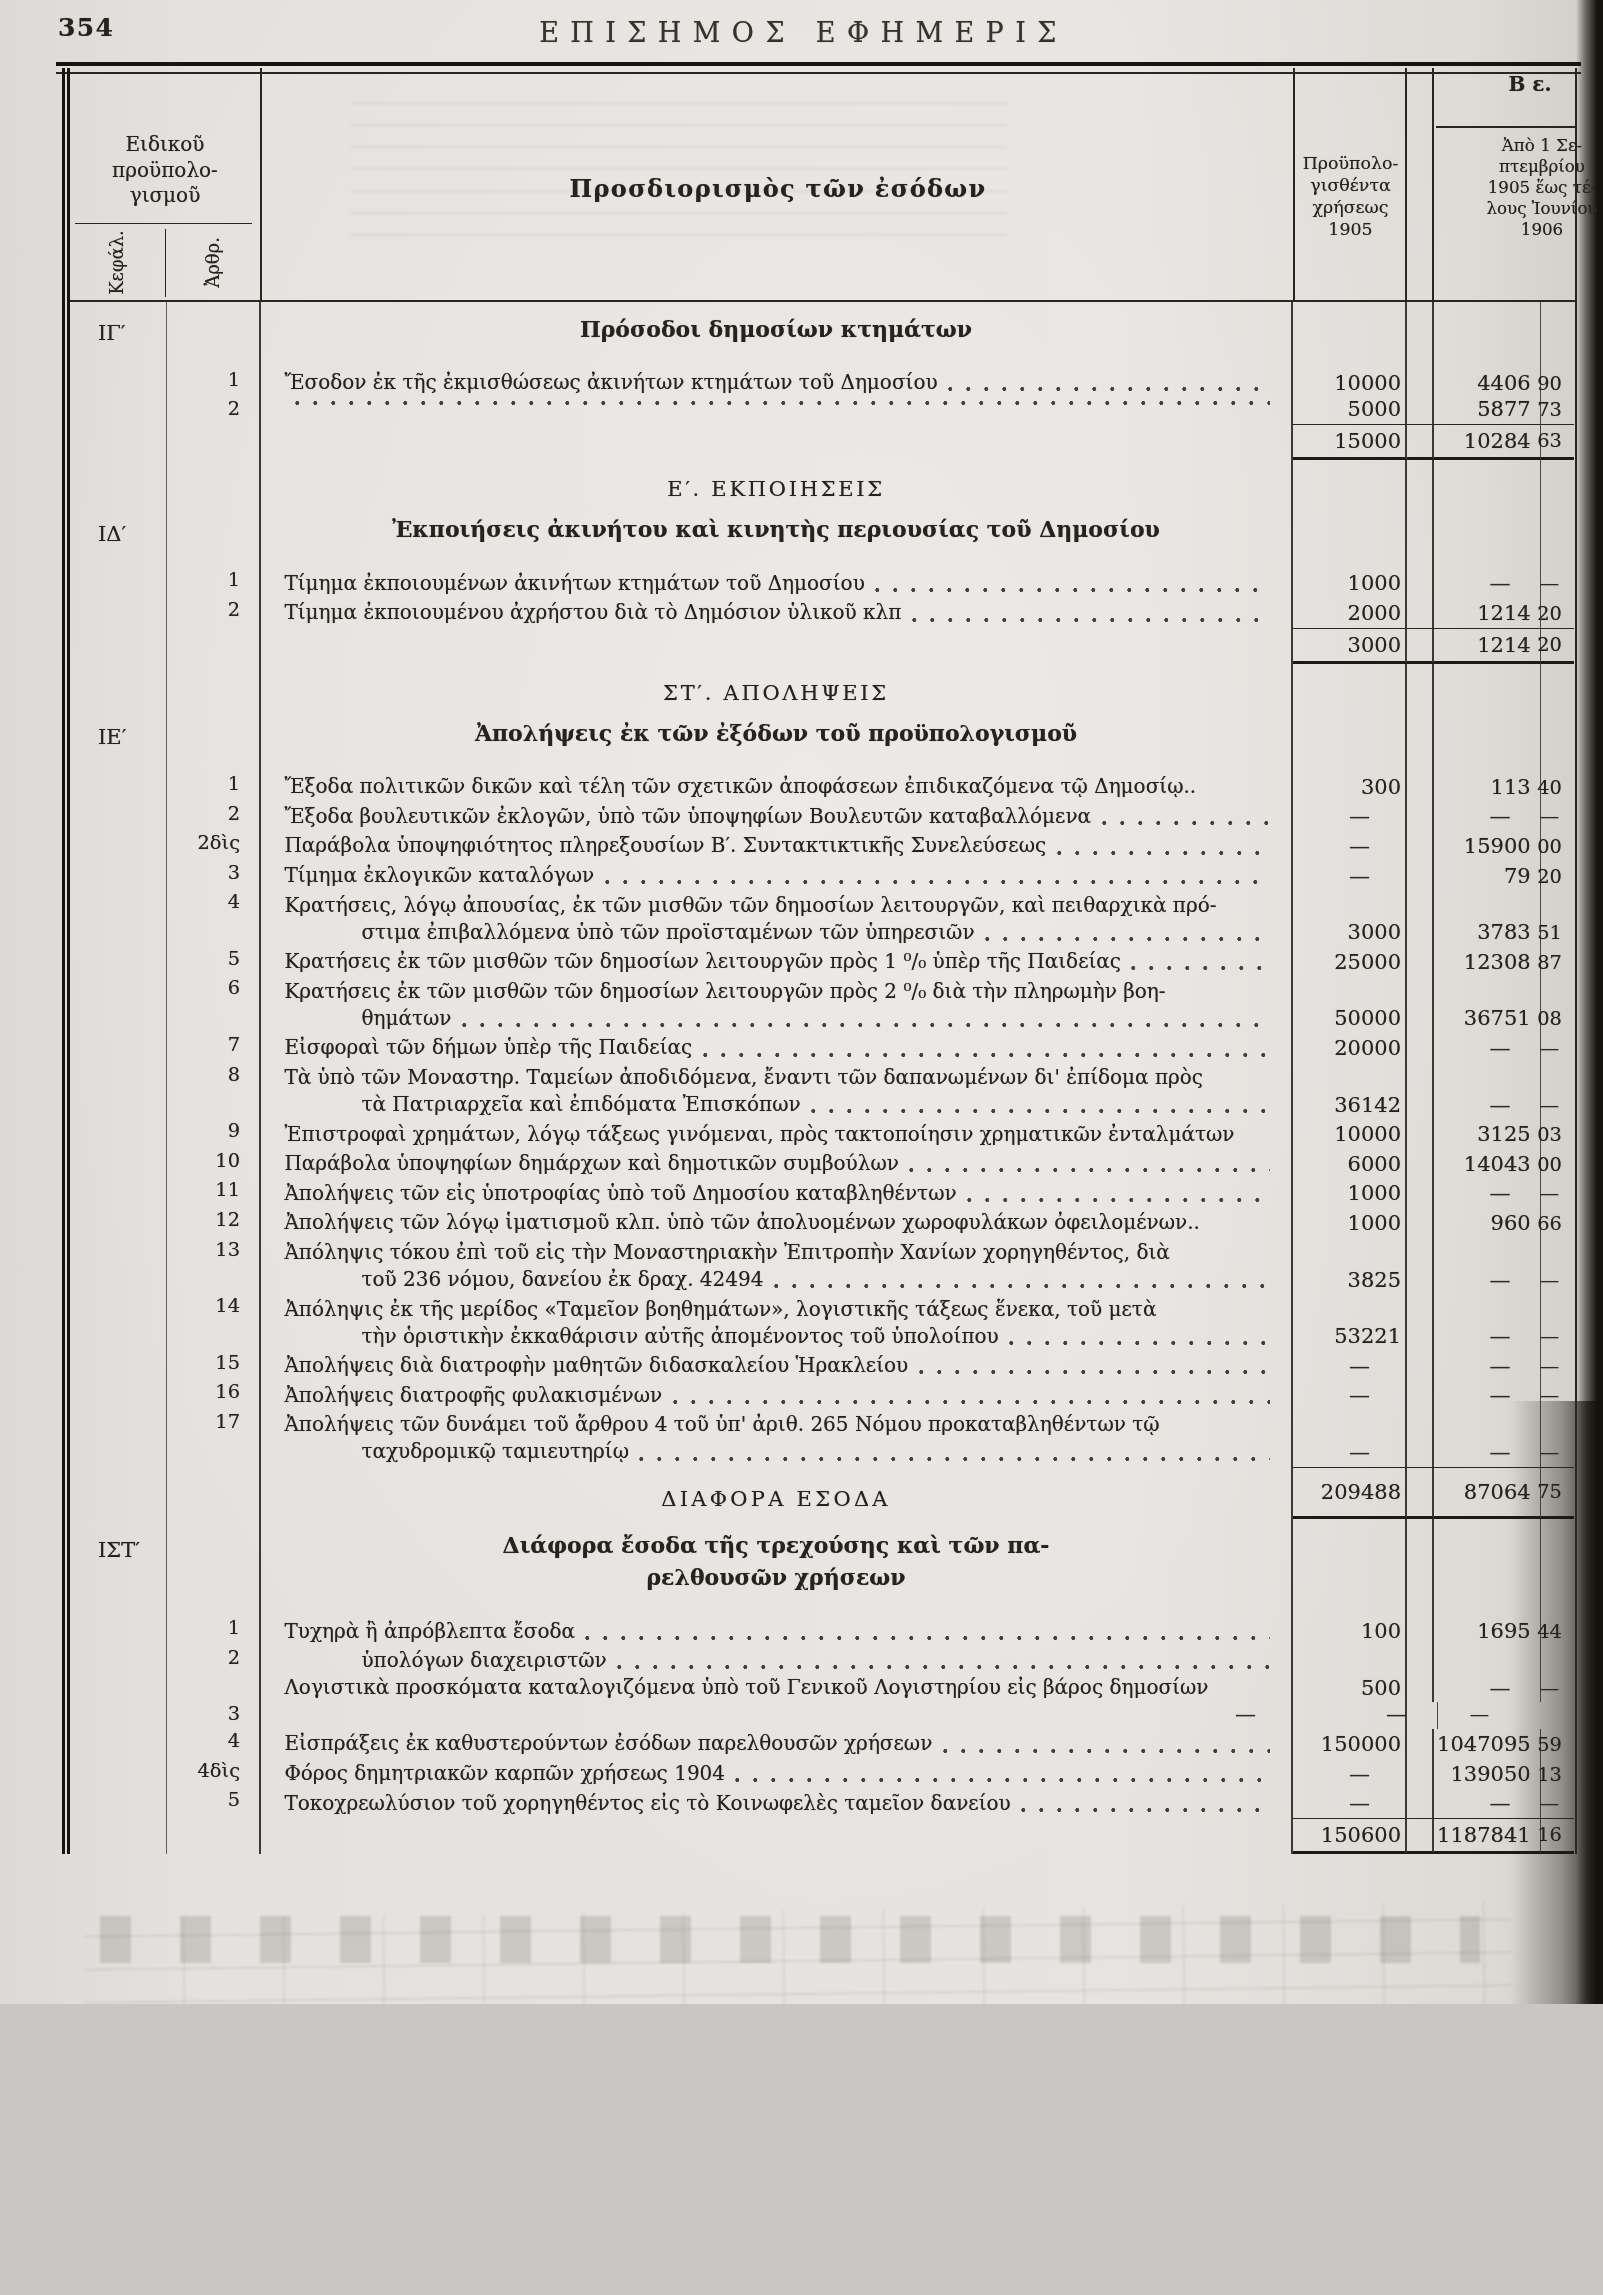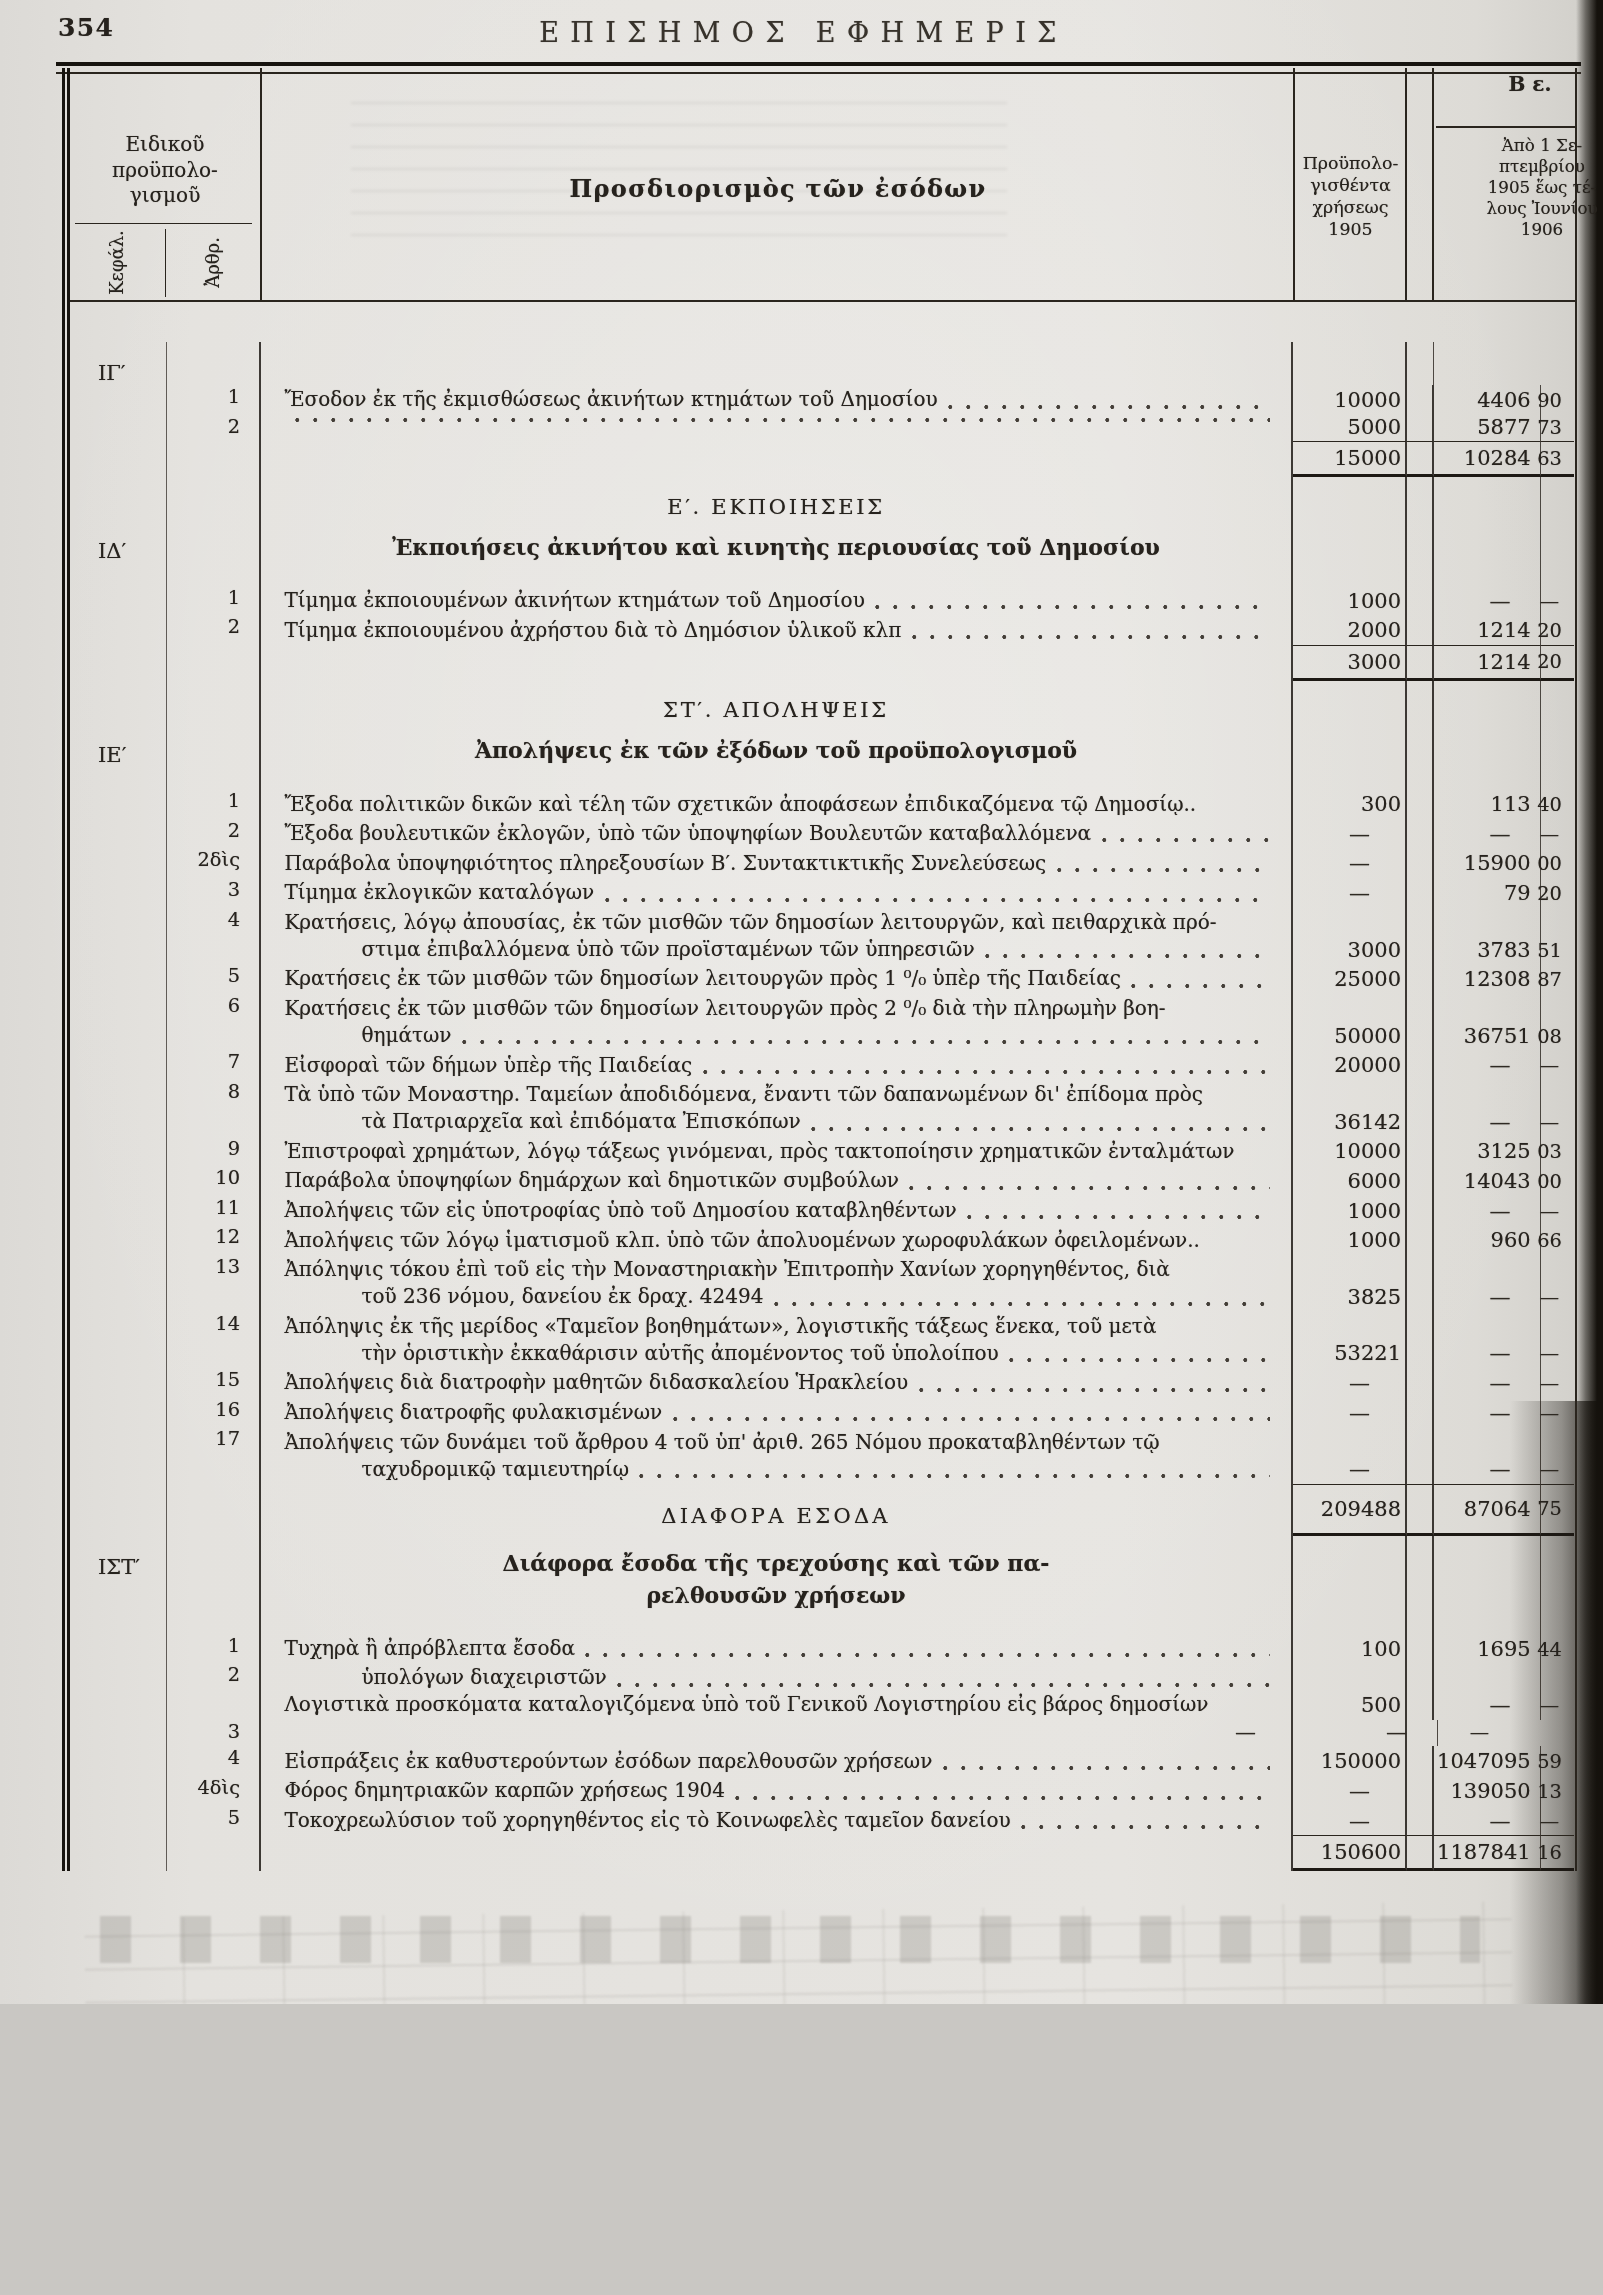--- a/index.html
+++ b/index.html
@@ -48,21 +48,21 @@
   #h-desc{left:194px;top:106px;width:1028px;font-weight:bold;font-size:24px;letter-spacing:1.3px;}
   #v-desc{left:1223px;top:0;width:2px;height:232px;}
   #h-budget{left:1226px;top:84px;width:109px;font-size:17.4px;line-height:22px;}
   #v-b1{left:1335px;top:0;width:2px;height:232px;}
   #v-b2{left:1362px;top:0;width:2px;height:232px;}
   #h-corner{left:1420px;top:4px;width:80px;font-weight:bold;font-size:20px;}
   #h-cornerrule{left:1366px;top:58px;width:139px;height:2px;}
   #h-collected{left:1365px;top:67px;width:140px;font-size:16.7px;line-height:21px;padding-left:37px;}
 
   
-  #rows{position:relative;margin-top:40px;}
+  #rows{position:relative;}
   .trow{display:grid;grid-template-columns:97px 94px 1032px 114px 27px 107px 33px;width:1504px;}
   .cell{min-height:0.7px;}
   .c1{border-right:1.3px solid rgba(40,34,28,.7);padding-left:28px;font-size:21px;}
   .c2{border-right:2px solid rgba(32,27,22,.85);text-align:right;padding-right:19px;font-size:19.4px;}
   .c3{border-right:2px solid rgba(32,27,22,.85);}
   .c4{border-right:2px solid rgba(32,27,22,.85);}
   .c5{border-right:2px solid rgba(32,27,22,.85);}
   .c6{border-right:1.3px solid rgba(40,34,28,.8);}
   .num,.num2,.cents{font-size:21px;}
   .item .c3{padding:1.3px 16.7px 1.3px 23.4px;font-size:20px;}
@@ -146,20 +146,23 @@
       <div class="hcell soft" id="h-collected">Ἀπὸ 1 Σε-
 πτεμβρίου
 1905 ἕως τέ-
 λους Ἰουνίου
 1906</div>
     </div>
     <div id="rows">
         <div class="trow h2">
           <div class="cell c1 soft">ΙΓ′</div>
           <div class="cell c2 soft"></div>
+          <div class="cell c3">
+            <div class="h2line soft">Πρόσοδοι δημοσίων κτημάτων</div>
+          </div>
           <div class="cell c4 num soft"></div>
           <div class="cell c5"></div>
           <div class="cell c6 num2 soft"></div>
           <div class="cell c7 cents soft"></div>
         </div>
         <div class="trow item">
           <div class="cell c1 soft"></div>
           <div class="cell c2 soft">1</div>
           <div class="cell c3">
             <div class="dline">

